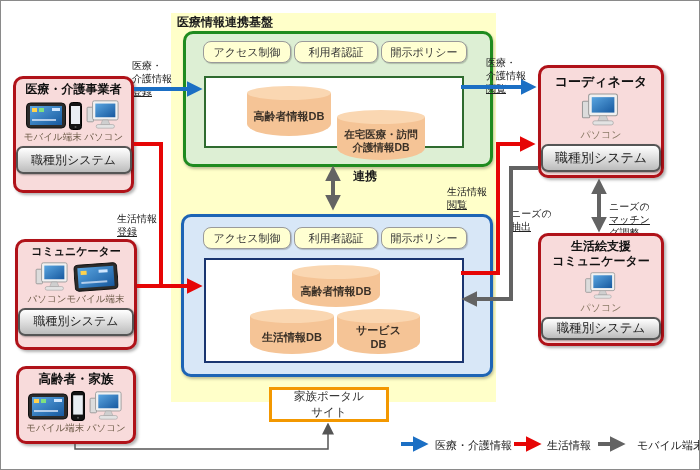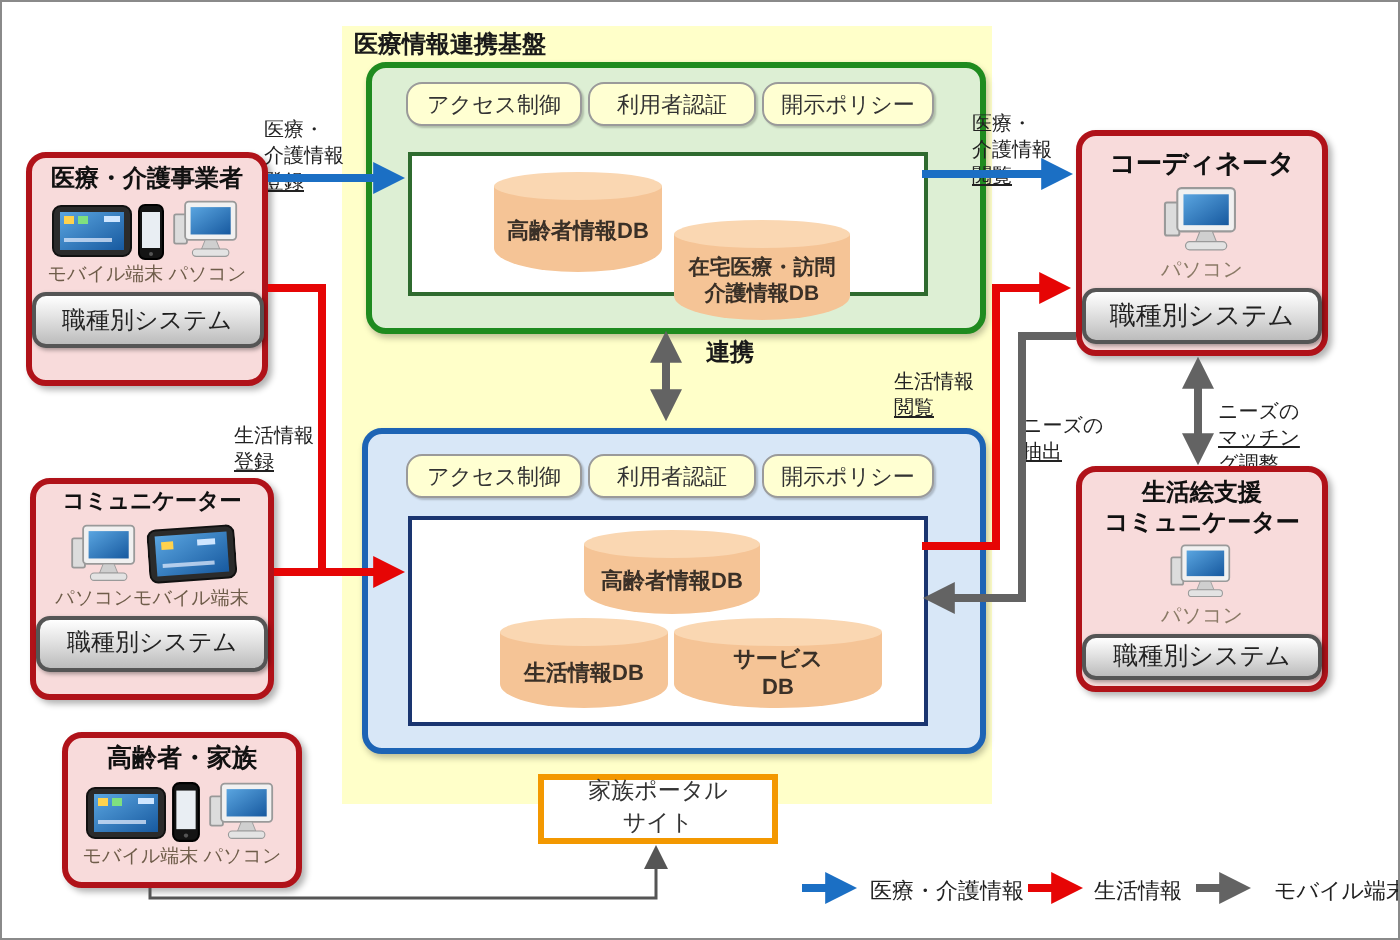--- a/index.html
+++ b/index.html
@@ -106,21 +106,21 @@
   <div class="cyl" style="left:291px;top:264px;width:88px;height:42px;">
     <div class="body"></div>
       <div class="top"></div>
     <div class="lbl" style="font-size:11px;">高齢者情報DB</div>
   </div>
   <div class="cyl" style="left:249px;top:308px;width:84px;height:45px;">
     <div class="body"></div>
       <div class="top"></div>
     <div class="lbl" style="font-size:11px;">生活情報DB</div>
   </div>
-  <div class="cyl" style="left:336px;top:308px;width:104px;height:45px;">
+  <div class="cyl" style="left:336px;top:308px;width:83px;height:45px;">
     <div class="body"></div>
       <div class="top"></div>
     <div class="lbl" style="font-size:11px;">サービス
 DB</div>
   </div>
 
   <div class="abs portal">家族ポータル
 サイト</div>
 
   <div class="abs pink-box z5" style="left:12px;top:75px;width:121px;height:117px;">
@@ -166,21 +166,21 @@
           <rect x="4" y="4" width="36" height="20" fill="url(#scr)"></rect>
           <rect x="7" y="7" width="6" height="4" fill="#ffd24d"></rect>
           <rect x="25" y="7" width="9" height="3" fill="#cfe6ff"></rect>
           <rect x="7" y="18" width="26" height="2" fill="#e8f0ff" opacity="0.7"></rect>
         </svg>
     </div>
     <div class="device-label">パソコンモバイル端末</div>
     <div class="sys-btn" style="width:100px;">職種別システム</div>
   </div>
 
-  <div class="abs pink-box z5" style="left:30px;top:365px;width:120px;height:78px;">
+  <div class="abs pink-box z5" style="left:15px;top:365px;width:120px;height:78px;">
     <div class="actor-title" style="font-size:12.5px;">高齢者・家族</div>
     <div class="device-row">
       <svg width="40" height="28" viewBox="0 0 40 28">
           <rect x="0.5" y="1" width="39" height="25" rx="4" fill="#2b2b2b" stroke="#111"></rect>
           <rect x="4" y="4" width="32" height="19" fill="url(#scr)"></rect>
           <rect x="6" y="6" width="5" height="4" fill="#ffd24d"></rect>
           <rect x="13" y="6" width="5" height="4" fill="#7fe07f"></rect>
           <rect x="26" y="6" width="8" height="3" fill="#cfe6ff"></rect>
           <rect x="6" y="17" width="24" height="2" fill="#e8f0ff" opacity="0.7"></rect>
         </svg>

